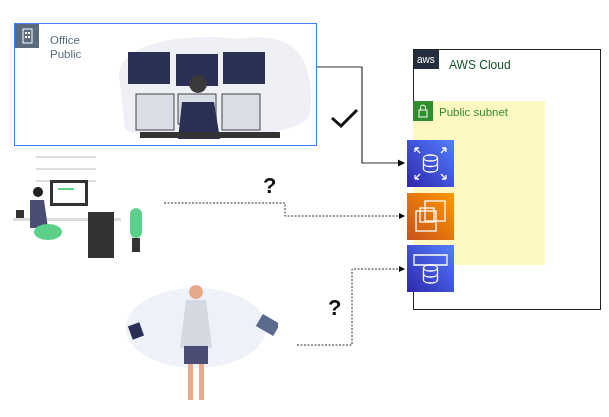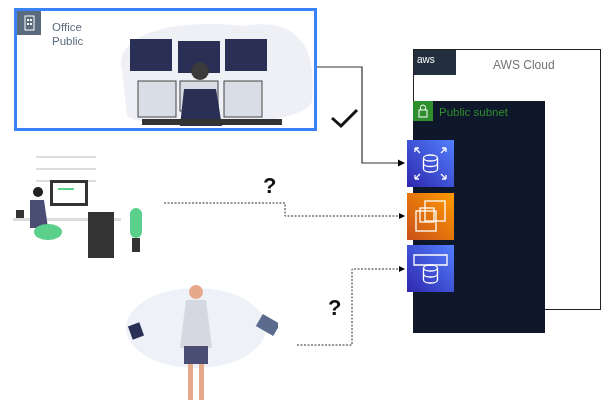--- a/index.html
+++ b/index.html
@@ -1,24 +1,24 @@
 <!DOCTYPE html>
 <html><head>
 <meta charset="utf-8">
 <style>
   html,body{margin:0;padding:0;background:#fff;}
   body{width:609px;height:417px;position:relative;overflow:hidden;font-family:"Liberation Sans",sans-serif;}
   .abs{position:absolute;}
-  #office{left:14px;top:8px;width:303px;height:123px;border:3px solid #3b82f6;box-sizing:border-box;background:#fff;}
+  #office{left:14px;top:23px;width:303px;height:123px;border:1px solid #3b82f6;box-sizing:border-box;background:#fff;}
   #office-icon{left:0;top:0;width:24px;height:24px;background:#5a6b7d;}
   #office-label{left:35px;top:9px;font-size:11.5px;color:#5a6b7d;line-height:14px;width:60px;}
   #aws{left:413px;top:49px;width:188px;height:261px;border:1px solid #222;box-sizing:border-box;background:#fff;}
-  #aws-logo{left:0;top:0;width:25px;height:25px;background:#232f3e;padding-left:17px;}
-  #aws-label{left:35px;top:8px;font-size:12px;color:#737373;margin-left:44px;}
-  #subnet{left:413px;top:101px;width:132px;height:232px;background:#0f172a;}
+  #aws-logo{left:0;top:0;width:25px;height:19px;background:#232f3e;}
+  #aws-label{left:35px;top:8px;font-size:12px;color:#14532d;}
+  #subnet{left:413px;top:101px;width:132px;height:164px;background:#fef9c3;}
   #subnet-icon{left:0;top:0;width:20px;height:20px;background:#2f8f2f;}
   #subnet-label{left:26px;top:5px;font-size:11.5px;color:#2f8f2f;}
   .svc{width:47px;height:47px;}
   #svc1{left:407px;top:140px;background:linear-gradient(45deg,#2e27ad,#527fff);}
   #svc2{left:407px;top:193px;background:linear-gradient(45deg,#c8511b,#f90);}
   #svc3{left:407px;top:245px;background:linear-gradient(45deg,#2e27ad,#527fff);}
   .q{font-size:22px;font-weight:bold;color:#111;}
 </style>
 </head>
 <body>

